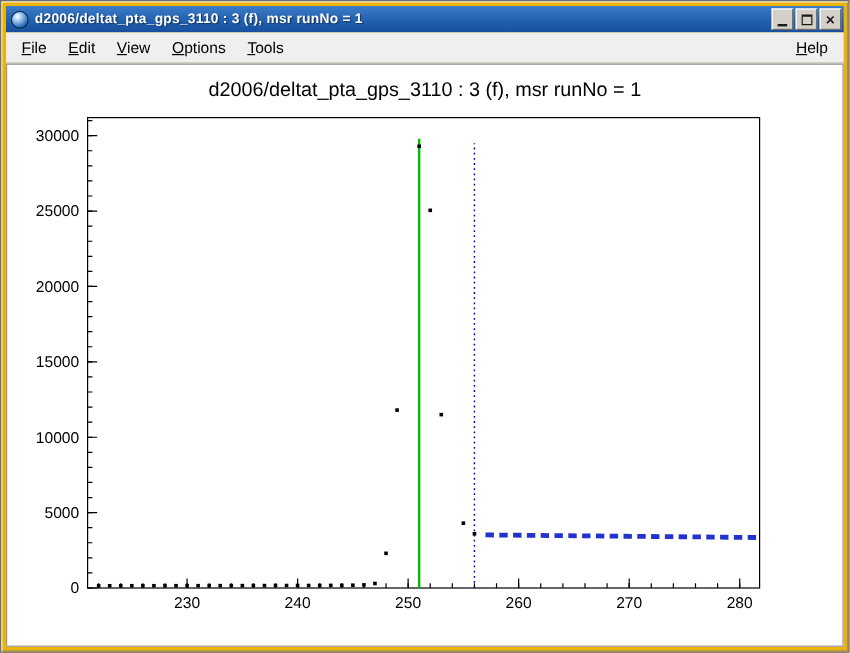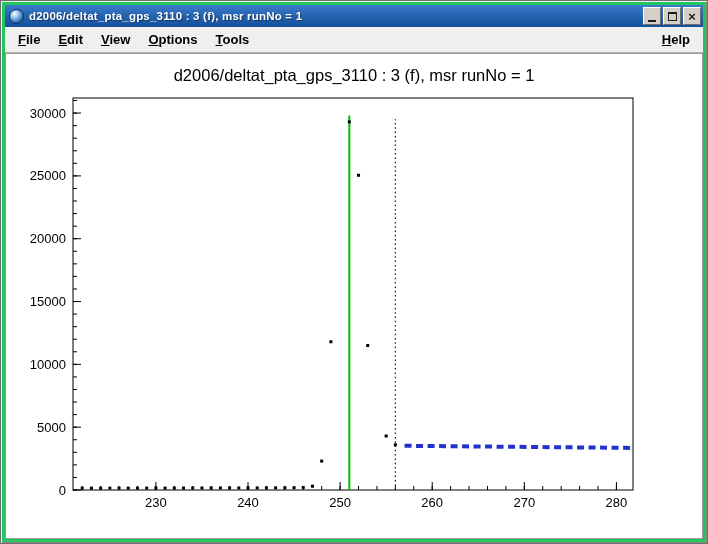--- a/index.html
+++ b/index.html
@@ -1,18 +1,18 @@
 <!DOCTYPE html>
 <html><head>
 <meta charset="utf-8">
 <style>
   * { margin:0; padding:0; box-sizing:border-box; }
   html,body { width:708px; height:544px; overflow:hidden; background:#9a9a9a;
               font-family:"Liberation Sans", sans-serif; }
-  .window { width:708px; height:544px; background:#22c55e; padding:4px;
+  .window { width:708px; height:544px; background:#eab308; padding:4px;
             border:1px solid #6e6e6e;
             box-shadow: inset 1px 1px 0 #f4f2ee, inset -1px -1px 0 #8a8884;
             display:flex; flex-direction:column; }
   .titlebar { height:22px; flex:0 0 22px;
               background:linear-gradient(to bottom,#3d7cc9 0%, #2261ad 55%, #174f9e 100%);
               display:flex; align-items:center; padding:0 2px 0 4px; }
   .app-icon { width:15px; height:15px; border-radius:50%;
               background:radial-gradient(circle at 35% 30%, #ffffff 0%, #9ec7ef 30%, #2e6cb5 70%, #123c74 100%);
               border:1px solid #0c2d57; margin-right:5px; flex:0 0 15px; }
   .title-text { color:#ffffff; font-size:11.5px; font-weight:bold; flex:1;
@@ -23,21 +23,21 @@
              border-top:1px solid #ffffff; border-left:1px solid #ffffff;
              border-right:1px solid #6f6d68; border-bottom:1px solid #6f6d68;
              display:flex; align-items:center; justify-content:center;
              cursor:default; position:relative; }
   .glyph-min { width:8px; height:2px; background:#1b1b1b; margin-top:9px; }
   .glyph-max { width:9px; height:9px; border:1px solid #1b1b1b; border-top-width:2px; }
   .glyph-close { font-size:13px; font-weight:bold; color:#1b1b1b; line-height:1; }
   .menubar { height:26px; flex:0 0 26px; background:#efefef;
              border-bottom:1px solid #b8b6b0; display:flex; align-items:center;
              padding:0 4px; font-size:13px; color:#000; }
-  .menu-left { display:flex;font-weight:bold; }
+  .menu-left { display:flex; }
   .menu-spacer { flex:1; }
   .menu-item { padding:3px 9px; cursor:default; }
   .canvas { flex:1; background:#ffffff; position:relative;
             border:1px solid #9a9893; overflow:hidden; }
   .plot-title { position:absolute; top:12px; left:0; width:100%;
                 text-align:center; font-size:16.5px; color:#000; }
   #chart-svg { position:absolute; top:0; left:0; }
   #chart-svg text { font-family:"Liberation Sans", sans-serif; fill:#000; }
 </style>
 </head>

